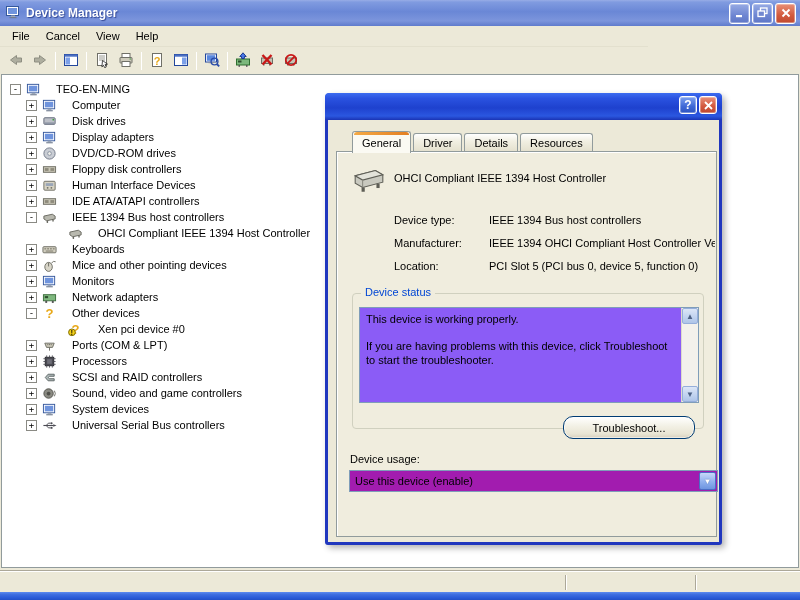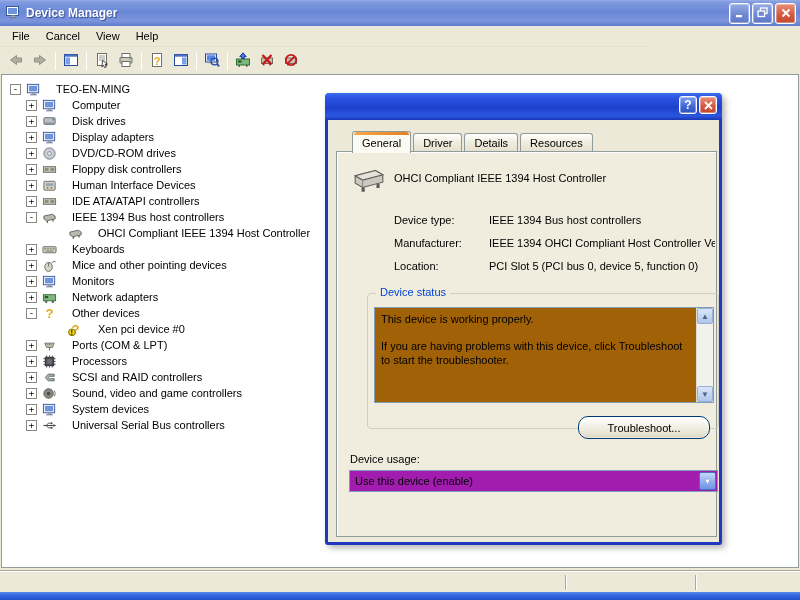--- a/index.html
+++ b/index.html
@@ -75,26 +75,26 @@
   .tab-panel { position:absolute; left:8px; top:55px; width:381px; height:386px;
     border:1px solid #919B9C; background:#F0EDDE;
     box-shadow:inset 1px 1px 0 #FFFFFF; z-index:2; }
   .dev-icon { position:absolute; left:15px; top:10px; }
   .dev-name { position:absolute; left:57px; top:20px; width:310px; }
 
   .info-row { position:absolute; left:57px; display:flex; }
   .info-label { width:95px; flex:none; }
   .info-value { width:226px; white-space:nowrap; overflow:hidden; }
 
-  .groupbox { position:absolute; left:30px; top:141px; width:352px; height:136px;
+  .groupbox { position:absolute; left:15px; top:141px; width:352px; height:136px;
     border:1px solid #D0D0BF; border-radius:4px;text-decoration:underline; }
   .group-label { position:absolute; left:8px; top:-8px; background:#F0EDDE; padding:0 4px;
     color:#0046D5; }
   .status-box { position:absolute; left:6px; top:13px; width:340px; height:96px;
-    background:#a16207; border:1px solid #7F9DB9; display:flex; }
+    background:#8b5cf6; border:1px solid #7F9DB9; display:flex; }
   .status-text { flex:1; padding:4px 6px; line-height:14px; overflow:hidden; }
   .status-text p + p { margin-top:13px; }
   .v-scrollbar { width:17px; flex:none; background:#F3F1EC; border-left:1px solid #DEDACB;
     display:flex; flex-direction:column; justify-content:space-between; }
   .scroll-arrow { height:16px; display:flex; align-items:center; justify-content:center;
     font-size:8px; color:#4D6185; border:1px solid #95AEDB; border-radius:2px;
     background:linear-gradient(180deg,#DCE6F7,#C0D2EF 60%,#AEC4E8); }
 
   .xp-btn { border:1px solid #003C74; border-radius:10px; font-family:"Liberation Sans",sans-serif;
     font-size:11px; color:#000; display:flex; align-items:center; justify-content:center;

